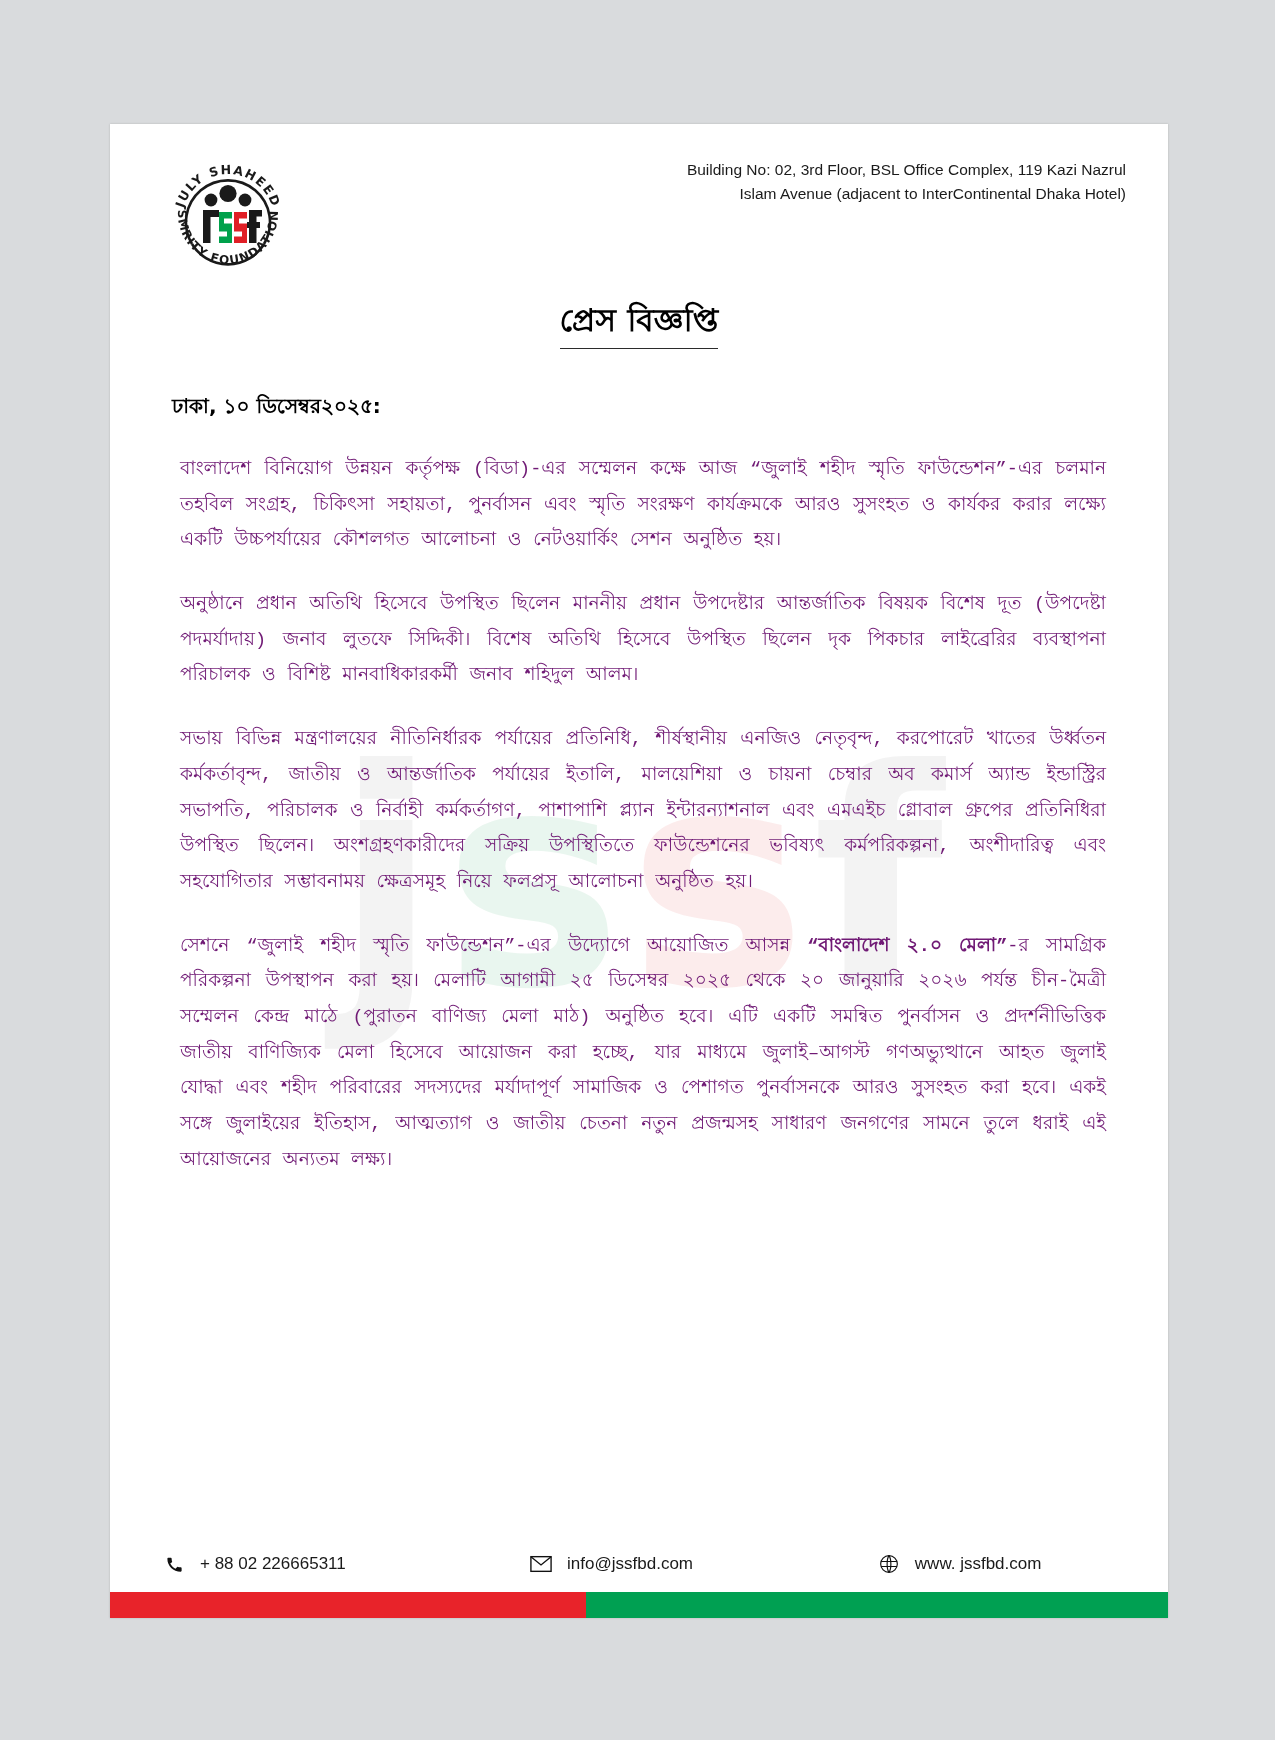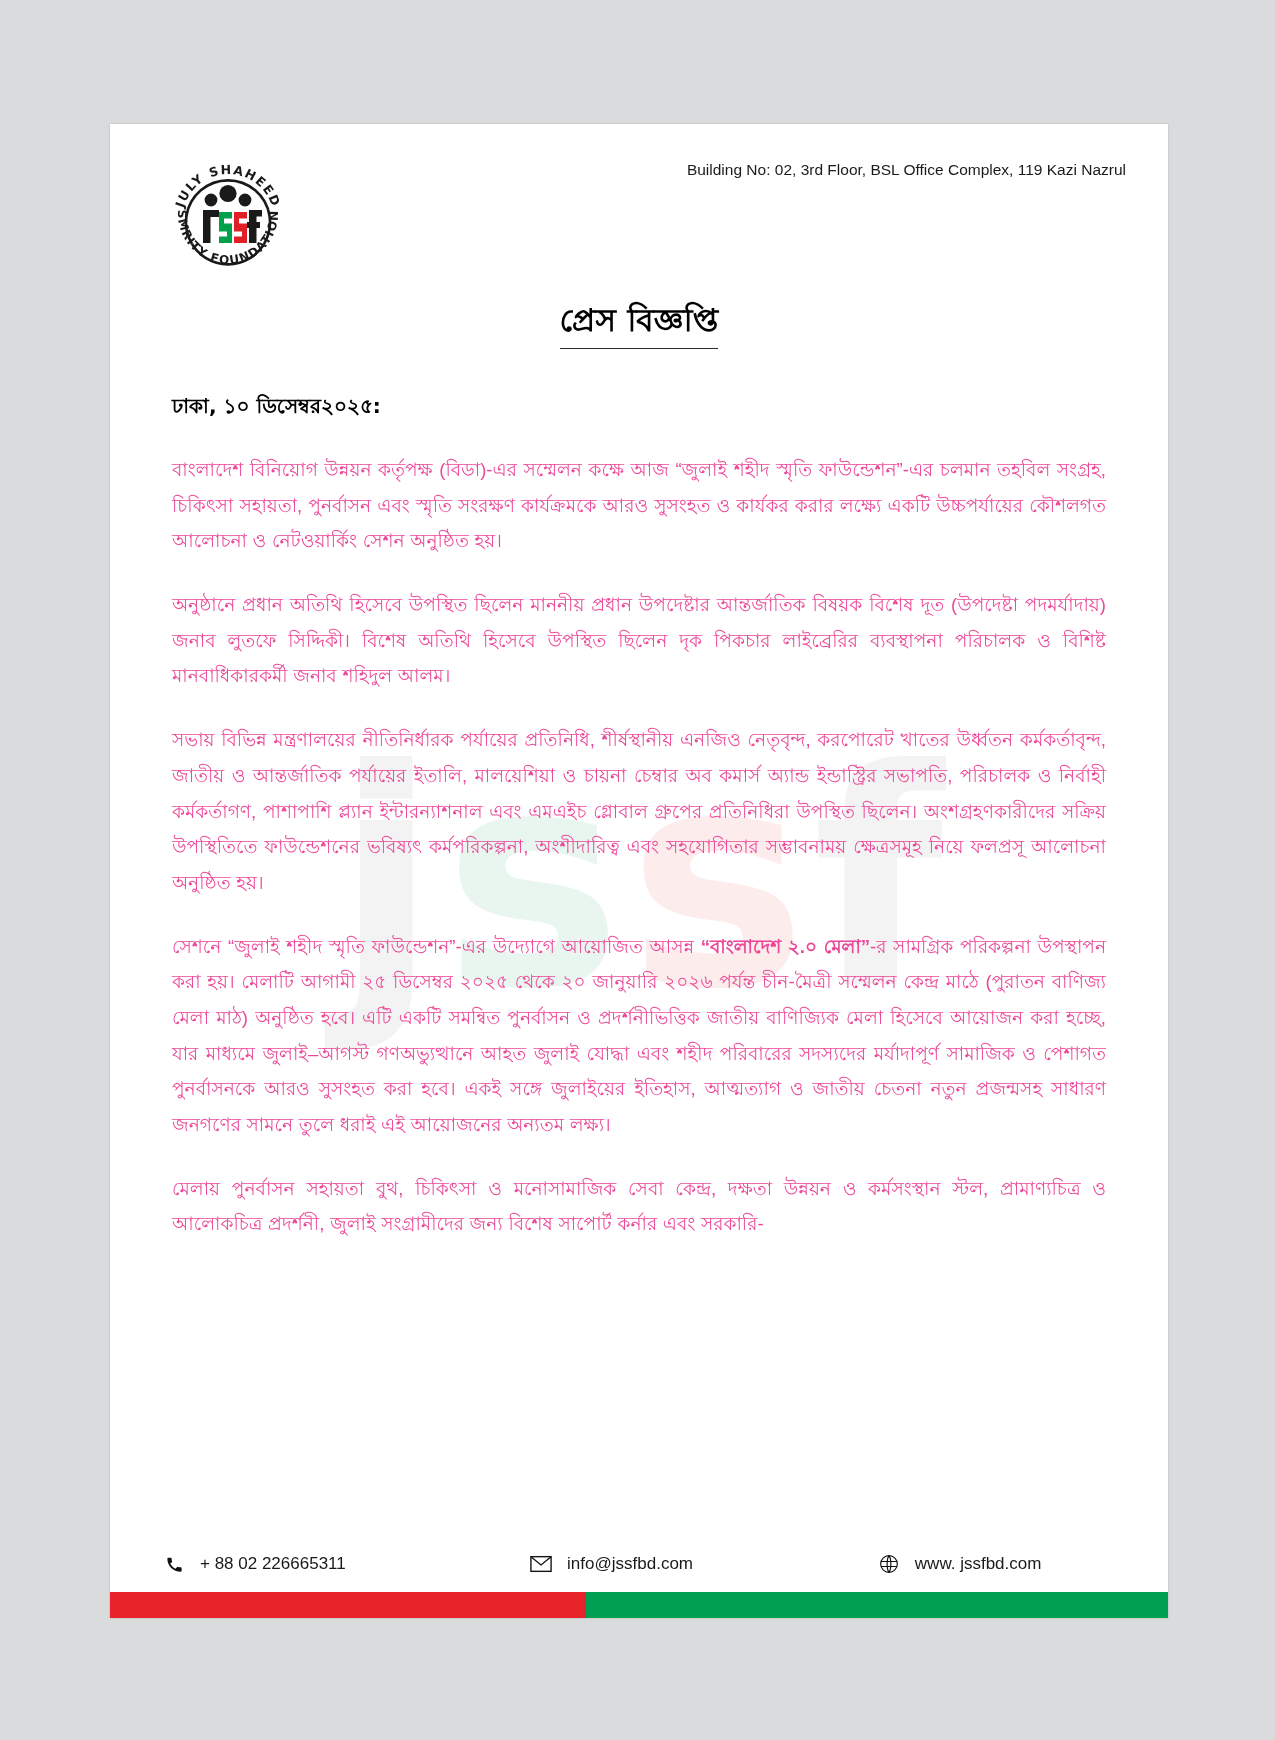--- a/index.html
+++ b/index.html
@@ -110,25 +110,25 @@
     padding: 0 62px 0 62px;
   }
   .dateline {
     margin-top: 42px;
     font-family: "DejaVu Sans", sans-serif;
     font-weight: 700;
     font-size: 20px;
     color: #000;
   }
   p.para {
-    margin: 28px 0 0 0;
-    font-family: Liberation Sans, sans-serif;
+    margin: 28px 0 0 8px;
+    font-family: Liberation Mono, monospace;
     font-size: 18.6px;
     line-height: 1.92;
-    color: #ec4899;
+    color: #701a75;
     text-align: justify;
     text-justify: inter-word;
     word-spacing: 0.5px;
   }
   p.para b { font-weight: 700; }
 
   
   .footer {
     position: absolute;
     left: 0;
@@ -212,37 +212,37 @@
             <textPath href="#arcTop" startOffset="50%" text-anchor="middle">JULY SHAHEED</textPath>
           </text>
           <text font-family="DejaVu Sans, sans-serif" font-size="12" font-weight="700" fill="#1a1a1a" letter-spacing="1.2">
             <textPath href="#arcBot" startOffset="50%" text-anchor="middle">SMRITY FOUNDATION</textPath>
           </text>
         </svg>
       </div>
 
       <div class="address">
         <div>Building No: 02, 3rd Floor, BSL Office Complex, 119 Kazi Nazrul</div>
+        <div>Islam Avenue (adjacent to InterContinental Dhaka Hotel)</div>
       </div>
     </div>
 
     <div class="title-block">
       <div class="doc-title">প্রেস বিজ্ঞপ্তি</div>
     </div>
 
     <div class="content">
       <div class="dateline">ঢাকা, ১০ ডিসেম্বর২০২৫:</div>
 
       <p class="para">বাংলাদেশ বিনিয়োগ উন্নয়ন কর্তৃপক্ষ (বিডা)-এর সম্মেলন কক্ষে আজ “জুলাই শহীদ স্মৃতি ফাউন্ডেশন”-এর চলমান তহবিল সংগ্রহ, চিকিৎসা সহায়তা, পুনর্বাসন এবং স্মৃতি সংরক্ষণ কার্যক্রমকে আরও সুসংহত ও কার্যকর করার লক্ষ্যে একটি উচ্চপর্যায়ের কৌশলগত আলোচনা ও নেটওয়ার্কিং সেশন অনুষ্ঠিত হয়।</p>
       <p class="para">অনুষ্ঠানে প্রধান অতিথি হিসেবে উপস্থিত ছিলেন মাননীয় প্রধান উপদেষ্টার আন্তর্জাতিক বিষয়ক বিশেষ দূত (উপদেষ্টা পদমর্যাদায়) জনাব লুতফে সিদ্দিকী। বিশেষ অতিথি হিসেবে উপস্থিত ছিলেন দৃক পিকচার লাইব্রেরির ব্যবস্থাপনা পরিচালক ও বিশিষ্ট মানবাধিকারকর্মী জনাব শহিদুল আলম।</p>
       <p class="para">সভায় বিভিন্ন মন্ত্রণালয়ের নীতিনির্ধারক পর্যায়ের প্রতিনিধি, শীর্ষস্থানীয় এনজিও নেতৃবৃন্দ, করপোরেট খাতের উর্ধ্বতন কর্মকর্তাবৃন্দ, জাতীয় ও আন্তর্জাতিক পর্যায়ের ইতালি, মালয়েশিয়া ও চায়না চেম্বার অব কমার্স অ্যান্ড ইন্ডাস্ট্রির সভাপতি, পরিচালক ও নির্বাহী কর্মকর্তাগণ, পাশাপাশি প্ল্যান ইন্টারন্যাশনাল এবং এমএইচ গ্লোবাল গ্রুপের প্রতিনিধিরা উপস্থিত ছিলেন। অংশগ্রহণকারীদের সক্রিয় উপস্থিতিতে ফাউন্ডেশনের ভবিষ্যৎ কর্মপরিকল্পনা, অংশীদারিত্ব এবং সহযোগিতার সম্ভাবনাময় ক্ষেত্রসমূহ নিয়ে ফলপ্রসূ আলোচনা অনুষ্ঠিত হয়।</p>
 
       <p class="para"><span>সেশনে “জুলাই শহীদ স্মৃতি ফাউন্ডেশন”-এর উদ্যোগে আয়োজিত আসন্ন </span><b>“বাংলাদেশ ২.০ মেলা”</b><span>-র সামগ্রিক পরিকল্পনা উপস্থাপন করা হয়। মেলাটি আগামী ২৫ ডিসেম্বর ২০২৫ থেকে ২০ জানুয়ারি ২০২৬ পর্যন্ত চীন-মৈত্রী সম্মেলন কেন্দ্র মাঠে (পুরাতন বাণিজ্য মেলা মাঠ) অনুষ্ঠিত হবে। এটি একটি সমন্বিত পুনর্বাসন ও প্রদর্শনীভিত্তিক জাতীয় বাণিজ্যিক মেলা হিসেবে আয়োজন করা হচ্ছে, যার মাধ্যমে জুলাই–আগস্ট গণঅভ্যুত্থানে আহত জুলাই যোদ্ধা এবং শহীদ পরিবারের সদস্যদের মর্যাদাপূর্ণ সামাজিক ও পেশাগত পুনর্বাসনকে আরও সুসংহত করা হবে। একই সঙ্গে জুলাইয়ের ইতিহাস, আত্মত্যাগ ও জাতীয় চেতনা নতুন প্রজন্মসহ সাধারণ জনগণের সামনে তুলে ধরাই এই আয়োজনের অন্যতম লক্ষ্য।</span></p>
 
-      <p class="para">মেলায় পুনর্বাসন সহায়তা বুথ, চিকিৎসা ও মনোসামাজিক সেবা কেন্দ্র, দক্ষতা উন্নয়ন ও কর্মসংস্থান স্টল, প্রামাণ্যচিত্র ও আলোকচিত্র প্রদর্শনী, জুলাই সংগ্রামীদের জন্য বিশেষ সাপোর্ট কর্নার এবং সরকারি-</p>
     </div>
 
     <div class="footer">
       <div class="contacts">
 
         <div class="contact c-phone">
           <span class="c-icon">
             <svg width="19" height="19" viewBox="0 0 24 24" fill="#111">
               <path d="M6.6 10.8c1.5 2.9 3.7 5.1 6.6 6.6l2.2-2.2c.3-.3.7-.4 1-.2 1.1.4 2.3.6 3.6.6.6 0 1 .4 1 1V20c0 .6-.4 1-1 1C10.3 21 3 13.7 3 4.6c0-.6.4-1 1-1h3.4c.6 0 1 .4 1 1 0 1.2.2 2.4.6 3.6.1.3 0 .7-.2 1l-2.2 1.6z"></path>
             </svg>

